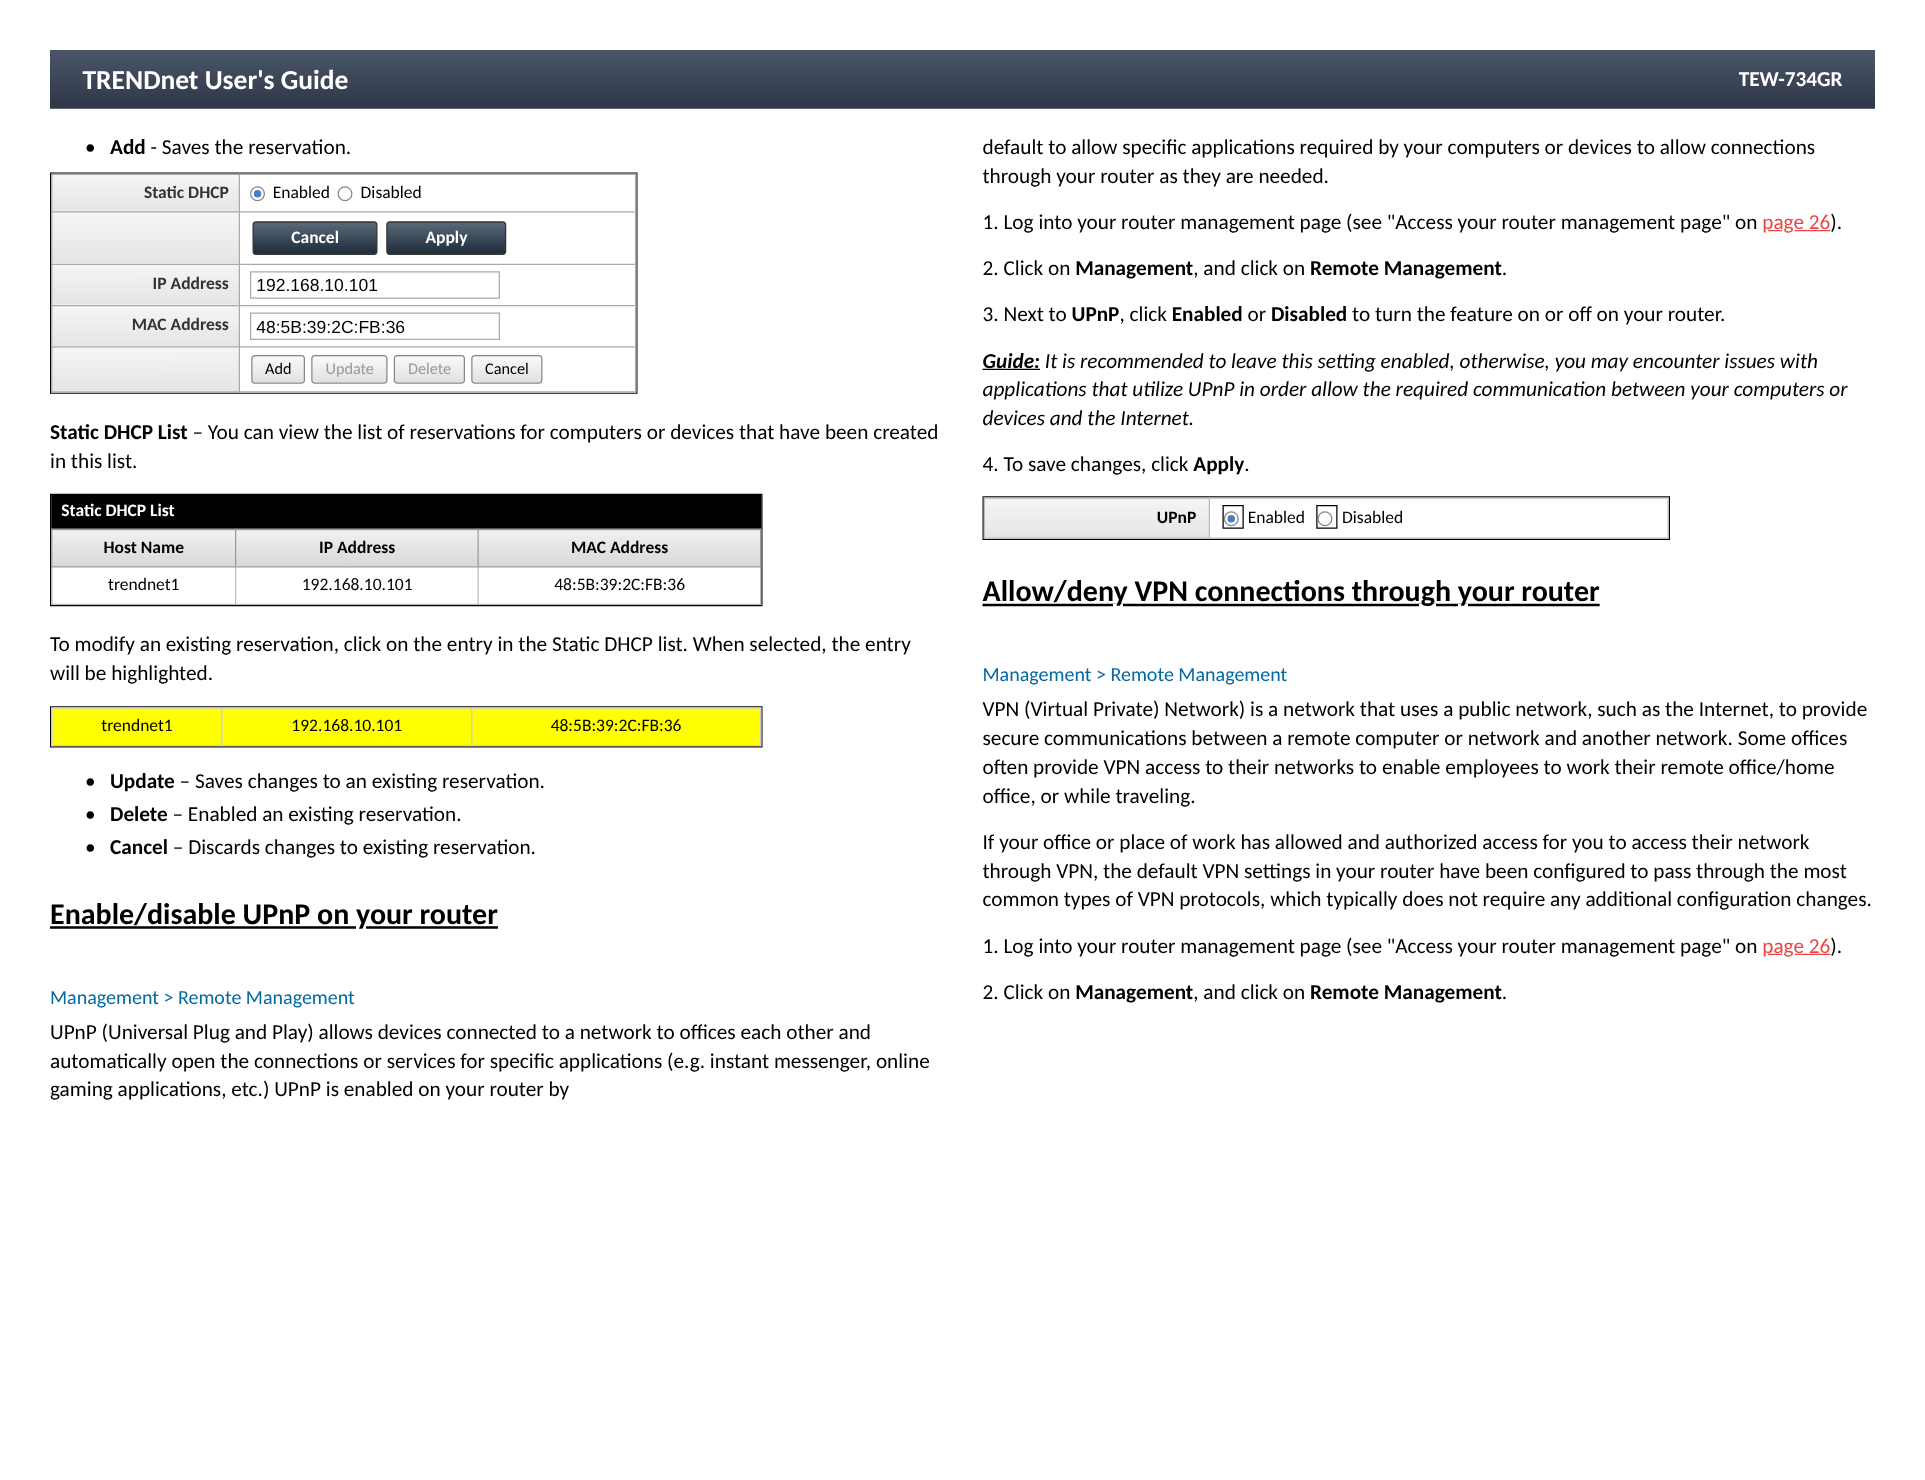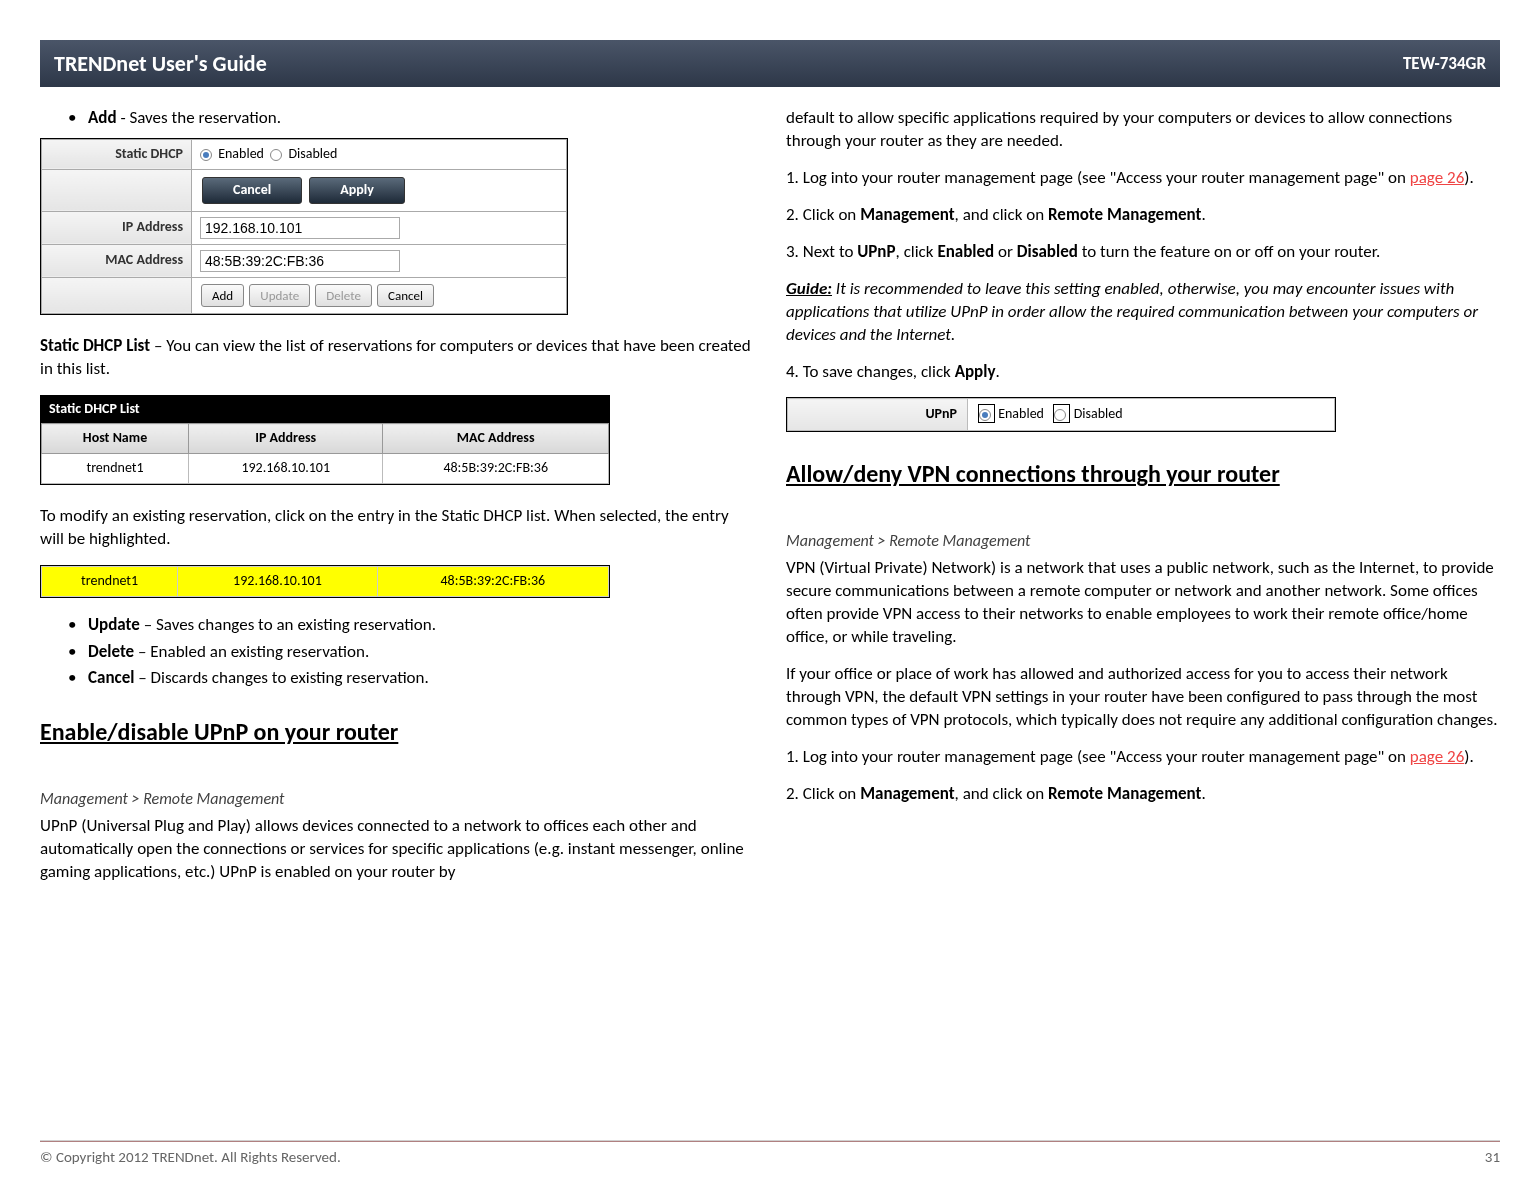--- a/index.html
+++ b/index.html
@@ -1,35 +1,35 @@
 <!DOCTYPE html>
 <html><head>
 <meta charset="utf-8">
 <style>
   * { box-sizing: border-box; margin: 0; padding: 0; }
   html, body { width: 1540px; height: 1184px; font-family: Calibri, Arial, sans-serif; color: #000; background: #fff; }
   .page { position: relative; width: 1540px; height: 1184px; padding: 40px 40px 0 40px; }
-  .header-bar { background: linear-gradient(to bottom, #4a5568, #2d3748); color: #fff; padding: 10px 14px; display: flex; justify-content: space-between; align-items: center; margin-bottom: 20px; }
+  .header-bar { background: linear-gradient(to bottom, #4a5568, #2d3748); color: #fff; padding: 10px 26px; display: flex; justify-content: space-between; align-items: center; margin-bottom: 20px; }
   .header-bar .title { font-size: 22px; font-weight: bold; }
   .header-bar .model { font-size: 17px; font-weight: bold; }
   .columns { display: flex; gap: 32px; }
   .col { width: 50%; font-size: 17px; line-height: 1.35; }
   .col p { margin-bottom: 14px; }
   ul.bul { list-style: none; padding-left: 28px; margin-bottom: 8px; }
   ul.bul li { position: relative; margin-bottom: 4px; padding-left: 20px; }
   ul.bul li::before { content: "•"; position: absolute; left: 0; top: 0; }
   .b { font-weight: bold; }
   .link { color: #ef4444; text-decoration: underline; }
   .u { text-decoration: underline; }
   h2.sec { font-size: 24px; font-weight: bold; text-decoration: underline; margin-top: 26px; margin-bottom: 4px; }
-  .crumb { color: #404040; font-style: italic; font-size: 16px; margin-bottom: 6px; margin-top: 39px; }
+  .crumb { color: #0369a1; font-size: 16px; margin-bottom: 6px; margin-top: 39px; }
   .ital { font-style: italic; }
 
   
-  .form1 { border: 1px solid #000; width: 528px; margin-bottom: 20px; }
+  .form1 { border: 1px solid #000; width: 470px; margin-bottom: 20px; }
   .form1 table { width: 100%; border-collapse: collapse; }
   .form1 td { border: 1px solid #aaa; padding: 5px 8px; font-size: 14px; }
   .form1 td.lbl { background: linear-gradient(to bottom,#f5f5f5,#e5e5e5); text-align: right; font-weight: bold; width: 150px; color: #333; }
   .form1 td.val { background: #fff; }
   .form1 .radio-dot { display:inline-block; width:12px; height:12px; border:1px solid #888; border-radius:50%; vertical-align:middle; margin-right:3px; position:relative; background:#fff; }
   .form1 .radio-dot.on::after { content:""; position:absolute; left:2px; top:2px; width:6px; height:6px; background:#4a7dbd; border-radius:50%; }
   .form1 input.txt { border:1px solid #aaa; padding:2px 4px; font-size:14px; width: 200px; }
   .btn-dark { display:inline-block; background: linear-gradient(to bottom,#5a6a7a,#1e2a38); color:#fff; font-weight:bold; border:1px solid #333; border-radius:3px; padding:3px 30px; font-size:14px; margin:2px; text-align:center; }
   .btn-lite { display:inline-block; background: linear-gradient(to bottom,#fafafa,#e0e0e0); color:#000; border:1px solid #888; border-radius:3px; padding:2px 10px; font-size:13px; margin:1px; }
   .btn-lite.dis { color:#999; }
@@ -187,20 +187,13 @@
       <div class="crumb">Management &gt; Remote Management</div>
       <p>VPN (Virtual Private) Network) is a network that uses a public network, such as the Internet, to provide secure communications between a remote computer or network and another network. Some offices often provide VPN access to their networks to enable employees to work their remote office/home office, or while traveling.</p>
       <p>If your office or place of work has allowed and authorized access for you to access their network through VPN, the default VPN settings in your router have been configured to pass through the most common types of VPN protocols, which typically does not require any additional configuration changes.</p>
 
       <p><span>1. Log into your router management page (see "Access your router management page" on </span><span class="link">page 26</span><span>).</span></p>
 
       <p><span>2. Click on </span><span class="b">Management</span><span>, and click on </span><span class="b">Remote Management</span><span>.</span></p>
     </div>
   </div>
 
-  <div class="footer">
-    <div class="line"></div>
-    <div class="row">
-      <span>© Copyright 2012 TRENDnet. All Rights Reserved.</span>
-      <span class="pg">31</span>
-    </div>
-  </div>
 </div>
 
 </body></html>

